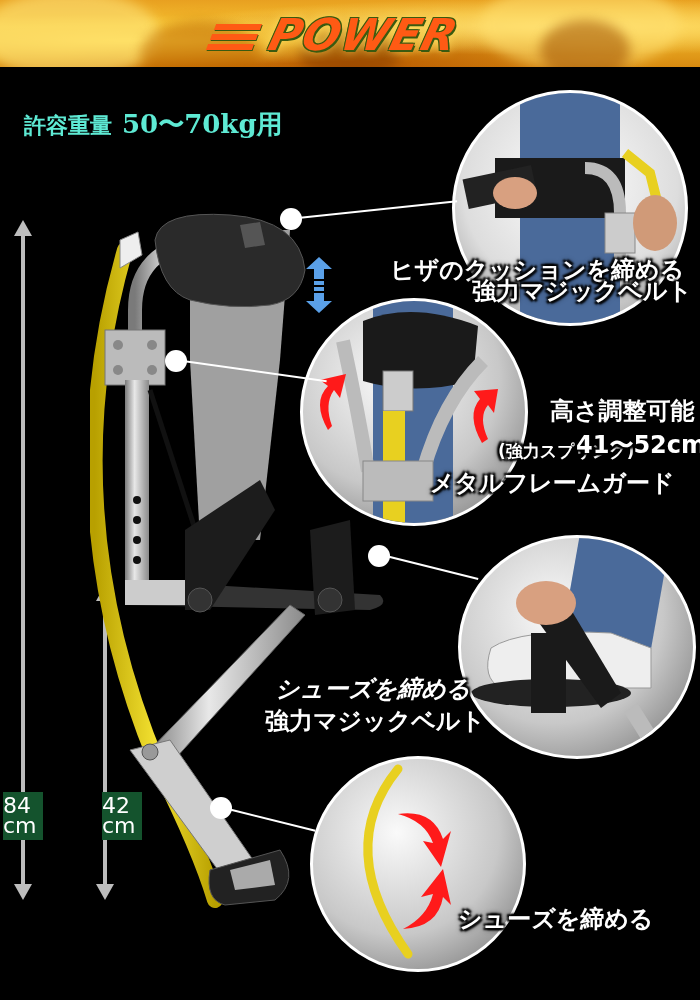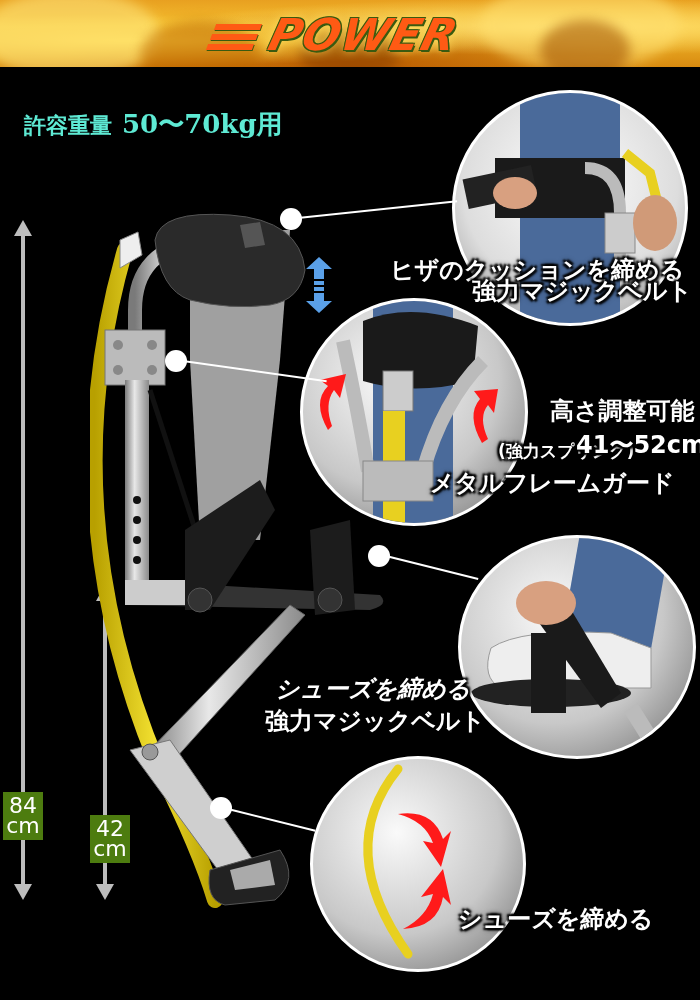--- a/index.html
+++ b/index.html
@@ -20,21 +20,21 @@
     text-shadow:2px 2px 0 #3a5a10,-1px -1px 0 #3a5a10,1px -1px 0 #3a5a10,-1px 1px 0 #3a5a10,0 0 10px #ffe060;}
   .speedline{position:absolute;left:0;height:6px;width:46px;background:#ff5a14;transform:skewX(-20deg);
     box-shadow:1px 1px 0 #3a5a10;}
   
   #weight{left:24px;top:108px;font:bold 26px/32px "DejaVu Serif",serif;color:#5eead4;white-space:nowrap;}
   #weight .lbl{font-size:22px;margin-right:10px;}
   
   .vline{position:absolute;width:4px;background:#bdbdbd;}
   .arrow-up{position:absolute;width:0;height:0;border-left:9px solid transparent;border-right:9px solid transparent;border-bottom:16px solid #bdbdbd;}
   .arrow-down{position:absolute;width:0;height:0;border-left:9px solid transparent;border-right:9px solid transparent;border-top:16px solid #bdbdbd;}
-  .measure{position:absolute;color:#fff;font:22px/20px "DejaVu Sans",sans-serif;text-align:center;width:40px;background:#4d7c0f;padding:4px 0;}
+  .measure{position:absolute;color:#fff;font:22px/20px "DejaVu Sans",sans-serif;width:40px;background:#14532d;padding:4px 0;}
   
   #product{left:90px;top:210px;width:330px;height:740px;}
   
   .circle{position:absolute;border-radius:50%;border:3px solid #fff;overflow:hidden;
     background:radial-gradient(circle at 40% 35%,#fafafa 0%,#c8c8c8 55%,#6a6a6a 100%);}
   .dot{position:absolute;width:22px;height:22px;border-radius:50%;background:#fff;}
   .cline{position:absolute;height:2px;background:#fff;transform-origin:0 50%;}
   
   .cap{position:absolute;color:#fff;font:bold 24px/30px "DejaVu Sans",sans-serif;white-space:nowrap;
     text-shadow:0 0 3px #000,2px 2px 2px #000,-2px -2px 2px #000,2px -2px 2px #000,-2px 2px 2px #000,0 0 6px #000;}
@@ -69,21 +69,21 @@
   <div class="measure" style="left:3px;top:792px;">
     <div>84</div>
     <div>cm</div>
   </div>
 </div>
 
 <div>
   <div class="arrow-up" style="left:96px;top:585px;"></div>
   <div class="vline" style="left:103px;top:599px;height:287px;"></div>
   <div class="arrow-down" style="left:96px;top:884px;"></div>
-  <div class="measure" style="left:90px;top:792px;margin-top:23px;">
+  <div class="measure" style="left:102px;top:792px;">
     <div>42</div>
     <div>cm</div>
   </div>
 </div>
 
 <svg id="product" class="abs" viewBox="0 0 330 740">
   <defs>
     <linearGradient id="metal" x1="0" x2="1">
       <stop offset="0" stop-color="#7a7a7a"></stop>
         <stop offset=".4" stop-color="#e8e8e8"></stop>

